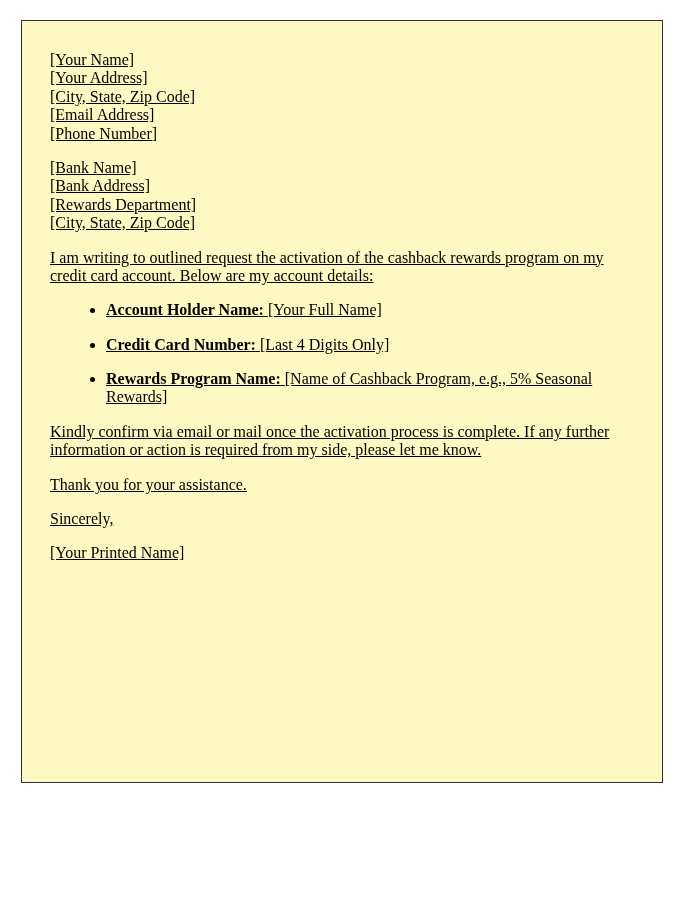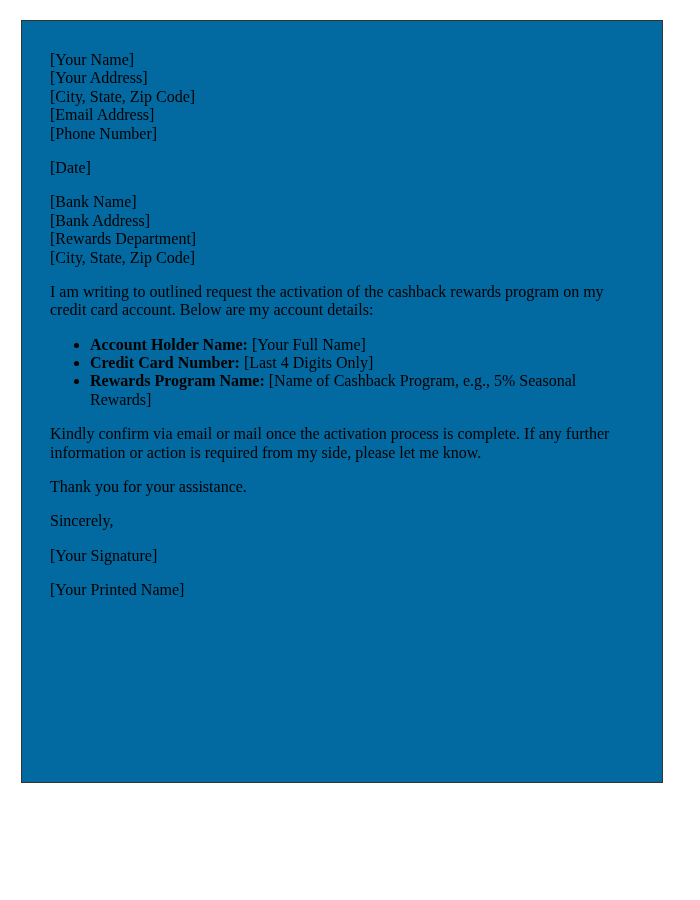--- a/index.html
+++ b/index.html
@@ -17,55 +17,55 @@
     position: relative;
   }
   .letter-page {
     position: absolute;
     left: 21px;
     top: 20px;
     width: 584px;   
     height: 747px;  
     border: 1px solid #333333;
     padding: 14px 28px 0 28px;
-    background: #0369a1;
+    background: #fef9c3;
     overflow: hidden;
+    text-decoration: underline;
   }
   .letter-page p {
     margin: 16px 0;
   }
   .block .line {
     display: block;
   }
   .letter-page ul {
     margin: 16px 0;
     padding-left: 40px;
     list-style-type: disc;
   }
   .letter-page li {
-    margin: 0;
+    margin: 16px;
   }
   b, strong {
     font-weight: bold;
   }
 </style>
 </head>
 <body>
 
 <div class="letter-page">
 
   <p class="block">
     <span class="line">[Your Name]</span>
     <span class="line">[Your Address]</span>
     <span class="line">[City, State, Zip Code]</span>
     <span class="line">[Email Address]</span>
     <span class="line">[Phone Number]</span>
   </p>
 
-  <p>[Date]</p>
 
   <p class="block">
     <span class="line">[Bank Name]</span>
     <span class="line">[Bank Address]</span>
     <span class="line">[Rewards Department]</span>
     <span class="line">[City, State, Zip Code]</span>
   </p>
 
 
 
@@ -86,17 +86,16 @@
     </li>
   </ul>
 
 
   <p>Kindly confirm via email or mail once the activation process is complete. If any further information or action is required from my side, please let me know.</p>
 
   <p>Thank you for your assistance.</p>
 
   <p>Sincerely,</p>
 
-  <p>[Your Signature]</p>
 
   <p>[Your Printed Name]</p>
 
 </div>
 
 </body></html>

